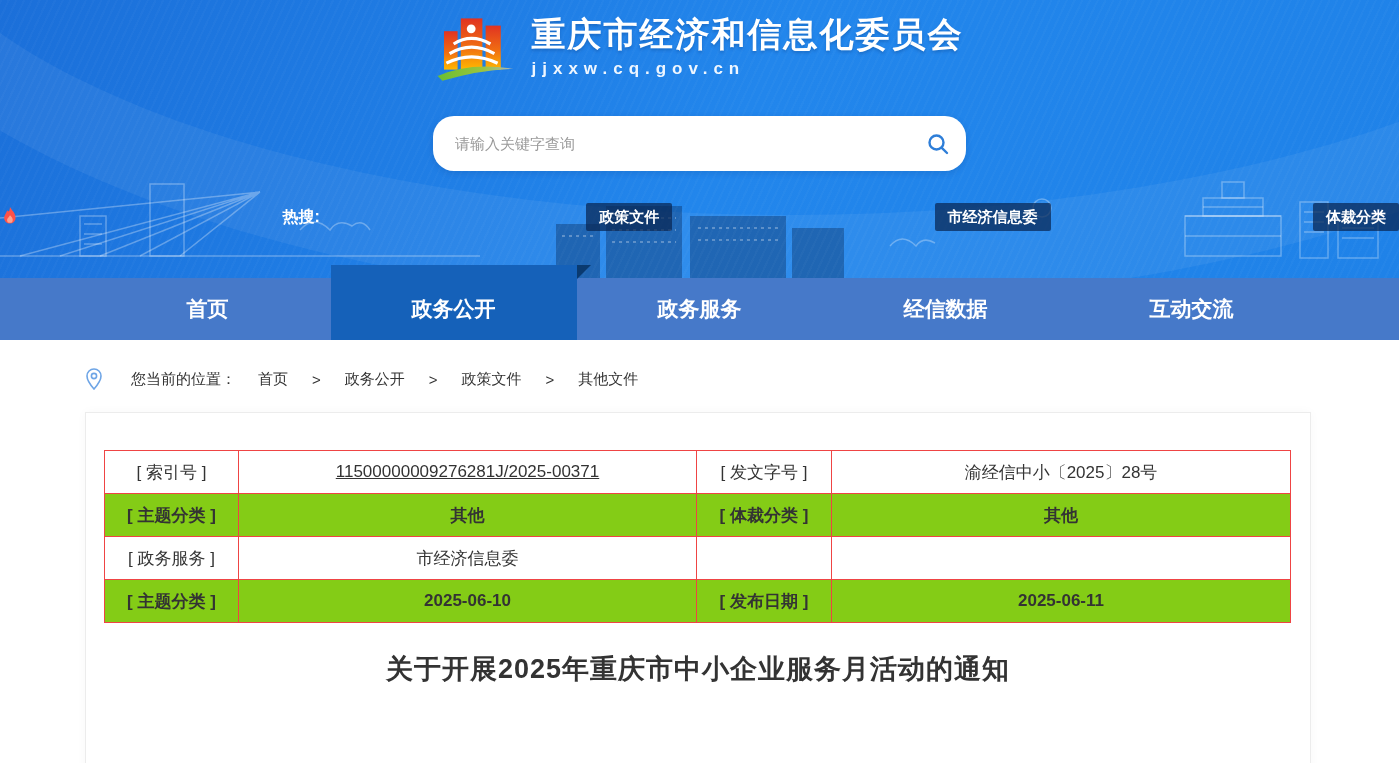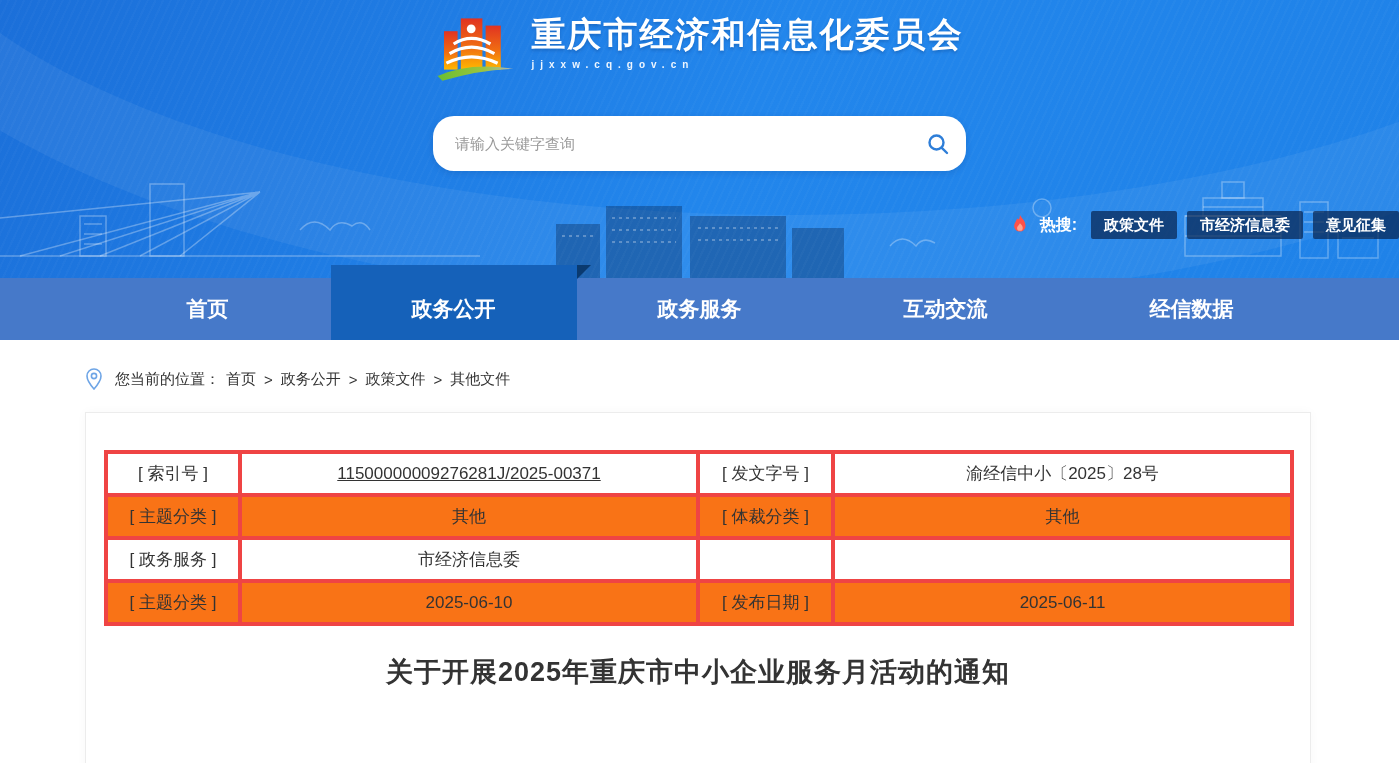--- a/index.html
+++ b/index.html
@@ -15,62 +15,62 @@
     background:repeating-linear-gradient(115deg, rgba(255,255,255,0.025) 0 2px, transparent 2px 7px);
     pointer-events:none; }
   .skyline { position:absolute; left:0; bottom:0; width:1399px; height:120px; pointer-events:none; }
 
   .logo-row { position:relative; z-index:2; display:flex; justify-content:center; align-items:flex-start;
     padding-top:12px; gap:16px; }
   .logo-icon { width:80px; height:80px; flex:0 0 auto; }
   .logo-text { display:flex; flex-direction:column; }
   .site-title { color:#fff; font-size:34px; font-weight:bold; letter-spacing:2px; line-height:1.3;
     text-shadow:0 2px 3px rgba(0,40,100,0.25); }
-  .site-url { color:#eef6ff; font-size:10px; letter-spacing:6px; margin-top:3px; font-weight:bold; }
+  .site-url { color:#eef6ff; font-size:17px; letter-spacing:6px; margin-top:3px; font-weight:bold; }
 
   .search-row { position:relative; z-index:2; margin-top:24px; display:flex; justify-content:center; }
   .search-pill { width:533px; height:55px; background:#fff; border-radius:21px; display:flex;
     align-items:center; padding:0 10px 0 22px; box-shadow:0 2px 6px rgba(0,40,100,0.15); }
   .search-input { flex:1; border:none; outline:none; font-size:15px; color:#333; background:transparent;
     font-family:inherit; }
   .search-input::placeholder { color:#999; }
   .search-btn { border:none; background:transparent; cursor:pointer; width:36px; height:36px;
     display:flex; align-items:center; justify-content:center; }
 
-  .hot-row { position:relative; z-index:2; margin-top:40px; display:flex; justify-content:flex-end;
+  .hot-row { position:relative; z-index:2; margin-top:32px; display:flex; justify-content:space-between;
     align-items:center; gap:10px; }
   .flame { width:20px; height:22px; }
   .hot-label { color:#fff; font-size:16px; font-weight:bold; margin-right:4px; }
   .hot-btn { border:none; cursor:pointer; background:rgba(9,38,82,0.72); color:#fff; font-size:15px;
     font-weight:bold; height:28px; padding:0 13px; border-radius:2px; font-family:inherit; }
 
   
   .main-nav { position:relative; z-index:3; height:62px; background:#4679c9; display:flex;
     justify-content:center; }
   .nav-item { width:246px; height:62px; line-height:62px; text-align:center; color:#fff;
     font-size:21px; font-weight:bold; cursor:pointer; position:relative; }
   .nav-item.active { background:#1561b9; margin-top:-13px; height:75px; line-height:62px;
     padding-top:13px; }
   .nav-item.active::after { content:""; position:absolute; left:100%; top:0; width:0; height:0;
     border-top:14px solid #0a3a70; border-right:14px solid transparent; }
 
   
-  .breadcrumb { margin:26px 0 0 85px; display:flex; align-items:center; gap:6px; font-size:15px;
+  .breadcrumb { margin:26px 0 0 85px; display:flex; align-items:center; gap:22px; font-size:15px;
     color:#333; height:26px; }
   .pin { width:18px; height:22px; margin-right:6px; }
   .crumb { color:#333; text-decoration:none; cursor:pointer; }
   .crumb-sep { color:#333; padding:0 2px; }
 
   
   .doc-card { margin-left:85px; margin-top:20px; width:1226px; height:400px; background:#fff;
     border:1px solid #ececec; box-shadow:0 0 10px rgba(0,0,0,0.03); }
   .meta-table { margin:37px 0 0 18px; border-collapse:collapse; table-layout:fixed; width:1186px; }
-  .meta-table td { border:4px solid #ef4444; height:43px; text-align:center; vertical-align:middle;
+  .meta-table td { border:1px solid #ef4444; height:43px; text-align:center; vertical-align:middle;
     font-size:17px; color:#333; }
-  .meta-table tr.alt td { background:#f97316; }
+  .meta-table tr.alt td { background:#84cc16;font-weight:bold; }
   .col-label1 { width:134px; } .col-val1 { width:458px;text-decoration:underline; }
   .col-label2 { width:135px; } .col-val2 { width:459px; }
 
   .article-title { margin-top:28px; text-align:center; font-size:27px; font-weight:bold; color:#333;
     letter-spacing:1px; }
 </style>
 </head>
 <body>
 
 <div class="site-header">
@@ -145,30 +145,30 @@
   </div>
 
   <div class="hot-row">
     <svg class="flame" viewBox="0 0 20 24">
       <path d="M10 1 C12 5 16 7 16 13 a6.2 6.2 0 0 1 -12.4 0 C3.6 9.5 6 8 7 4.5 8 6.5 9.5 7 10 1 Z" fill="#ff5147"></path>
       <path d="M10 10 c1.8 2 3 3 3 5.2 a3.1 3.1 0 0 1 -6.2 0 C6.8 12.8 9 12.4 10 10 Z" fill="#ffa38f"></path>
     </svg>
     <span class="hot-label">热搜:</span>
     <button class="hot-btn">政策文件</button>
     <button class="hot-btn">市经济信息委</button>
-    <button class="hot-btn">意见征集</button>
+    <button class="hot-btn">体裁分类</button>
   </div>
 </div>
 
 <div class="main-nav">
   <div class="nav-item">首页</div>
   <div class="nav-item active">政务公开</div>
   <div class="nav-item">政务服务</div>
+  <div class="nav-item">经信数据</div>
   <div class="nav-item">互动交流</div>
-  <div class="nav-item">经信数据</div>
 </div>
 
 <div class="breadcrumb">
   <svg class="pin" viewBox="0 0 18 22">
     <path d="M9 1 a7 7 0 0 1 7 7 c0 5 -7 13 -7 13 s-7 -8 -7 -13 a7 7 0 0 1 7 -7 Z" fill="none" stroke="#6ea5e6" stroke-width="1.6"></path>
     <circle cx="9" cy="8" r="2.6" fill="none" stroke="#6ea5e6" stroke-width="1.6"></circle>
   </svg>
   <span>您当前的位置：</span>
   <a class="crumb">首页</a>
   <span class="crumb-sep">&gt;</span>

